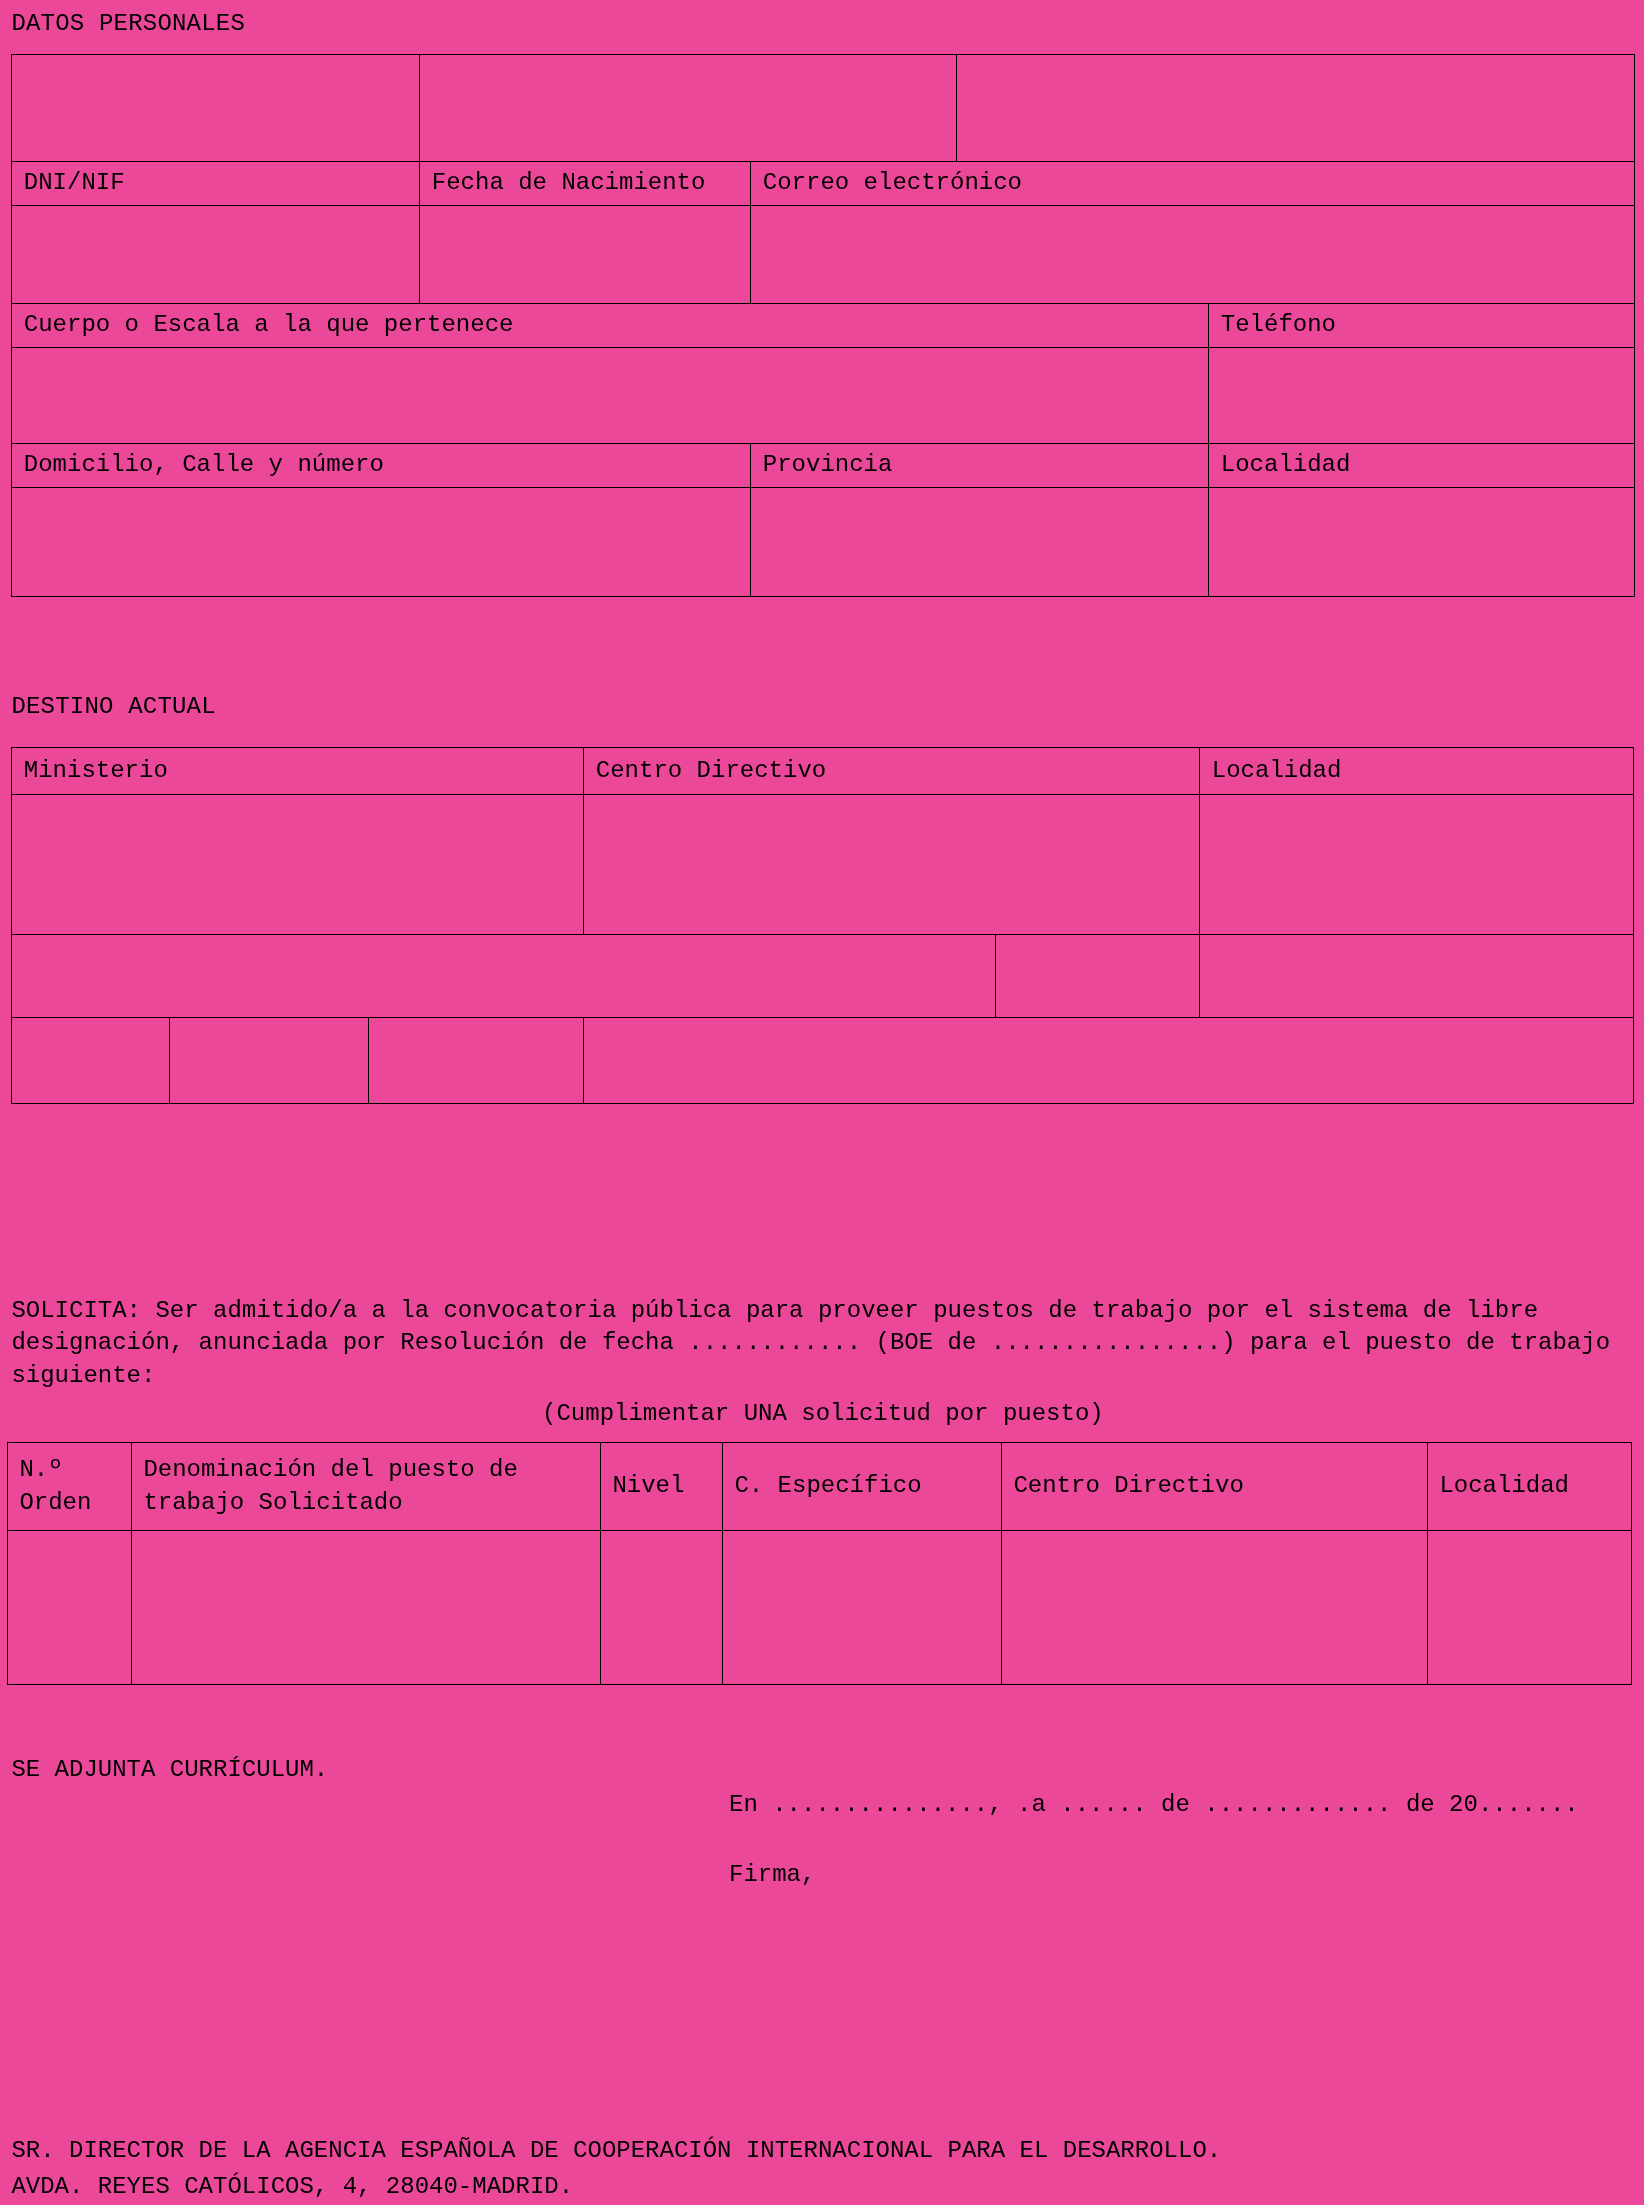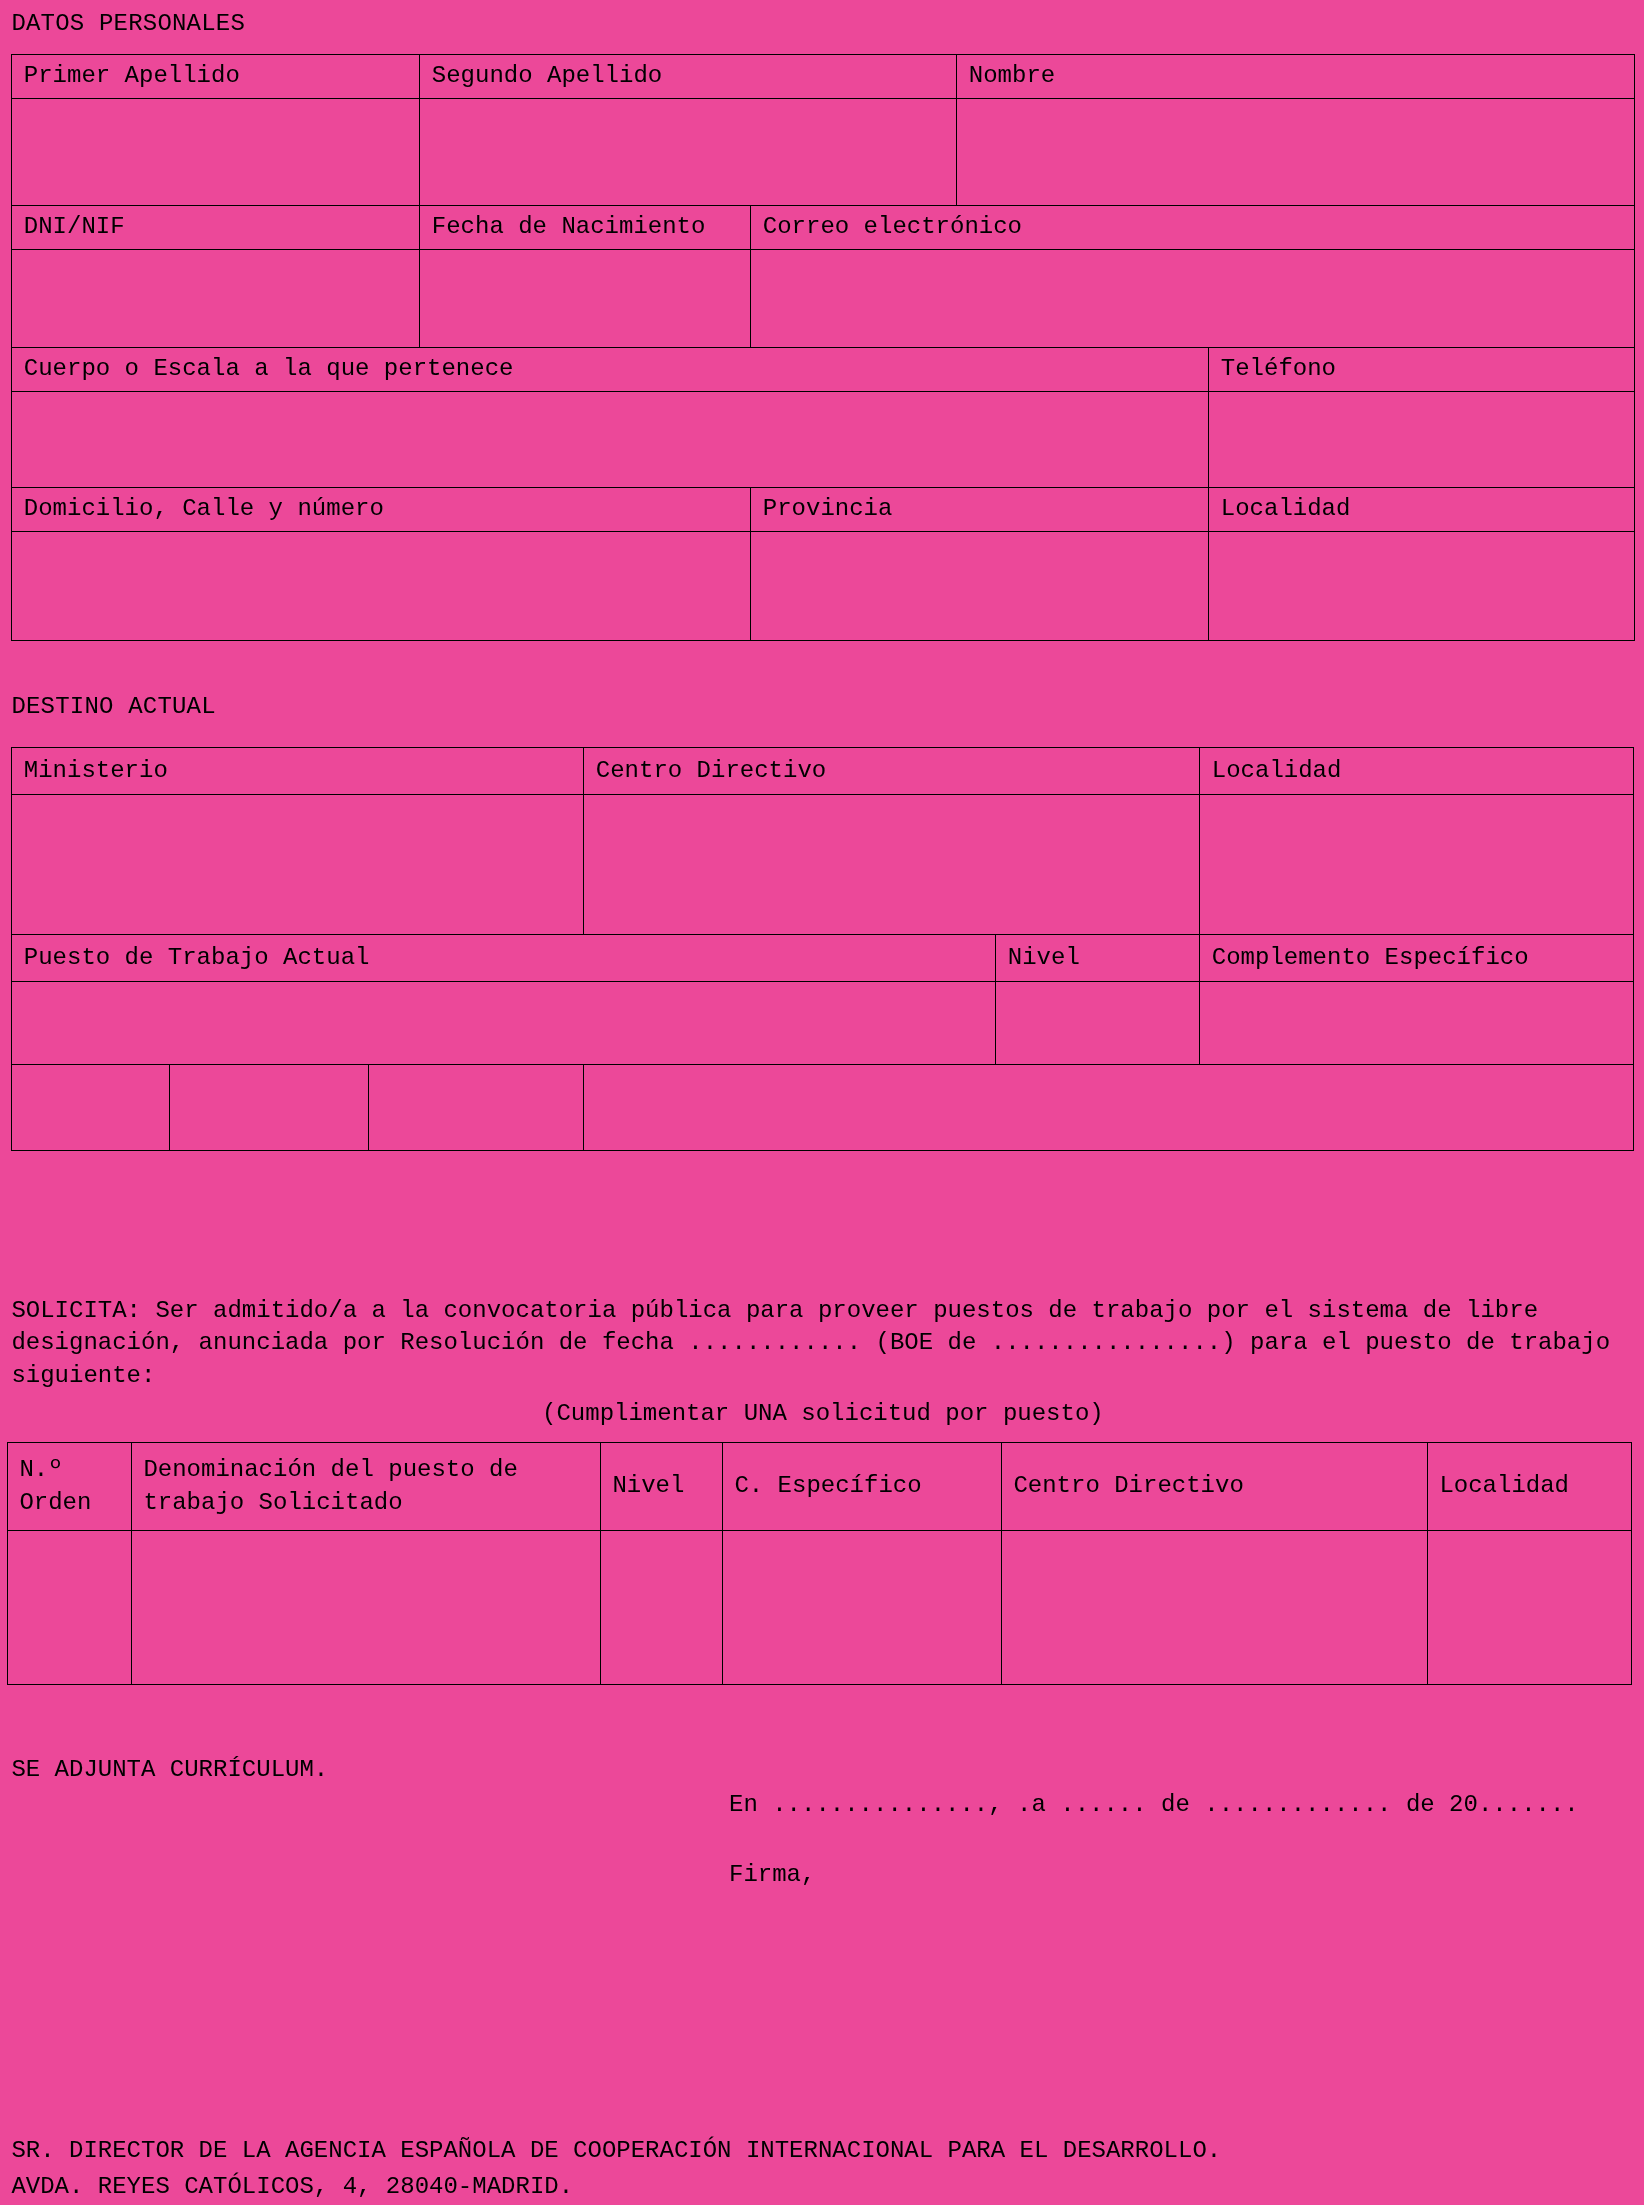--- a/index.html
+++ b/index.html
@@ -53,25 +53,20 @@
 
   <table class="form abs" style="top:54px; left:11.4px;">
     <colgroup>
       <col style="width:408px">
         <col style="width:331px">
         <col style="width:206px">
       <col style="width:252px">
         <col style="width:426px">
     </colgroup>
     <tbody>
-        <tr style="height:44px">
-      <td class="label"><span>Primer Apellido</span></td>
-      <td class="label" colspan="2"><span>Segundo Apellido</span></td>
-      <td class="label" colspan="2"><span>Nombre</span></td>
-    </tr>
     <tr style="height:107px">
       <td class="field"></td>
       <td class="field" colspan="2"></td>
       <td class="field" colspan="2"></td>
     </tr>
     <tr style="height:44px">
       <td class="label"><span>DNI/NIF</span></td>
       <td class="label"><span>Fecha de Nacimiento</span></td>
       <td class="label" colspan="3"><span>Correo electrónico</span></td>
     </tr>
@@ -115,25 +110,20 @@
     <tbody>
         <tr style="height:47px">
       <td class="label" colspan="3"><span>Ministerio</span></td>
       <td class="label" colspan="2"><span>Centro Directivo</span></td>
       <td class="label"><span>Localidad</span></td>
     </tr>
     <tr style="height:140px">
       <td class="field" colspan="3"></td>
       <td class="field" colspan="2"></td>
       <td class="field"></td>
-    </tr>
-    <tr style="height:47px">
-      <td class="label" colspan="4"><span>Puesto de Trabajo Actual</span></td>
-      <td class="label"><span>Nivel</span></td>
-      <td class="label"><span>Complemento Específico</span></td>
     </tr>
     <tr style="height:83px">
       <td class="field" colspan="4"></td>
       <td class="field"></td>
       <td class="field"></td>
     </tr>
     <tr style="height:86px">
       <td class="field"></td>
       <td class="field"></td>
       <td class="field"></td>

